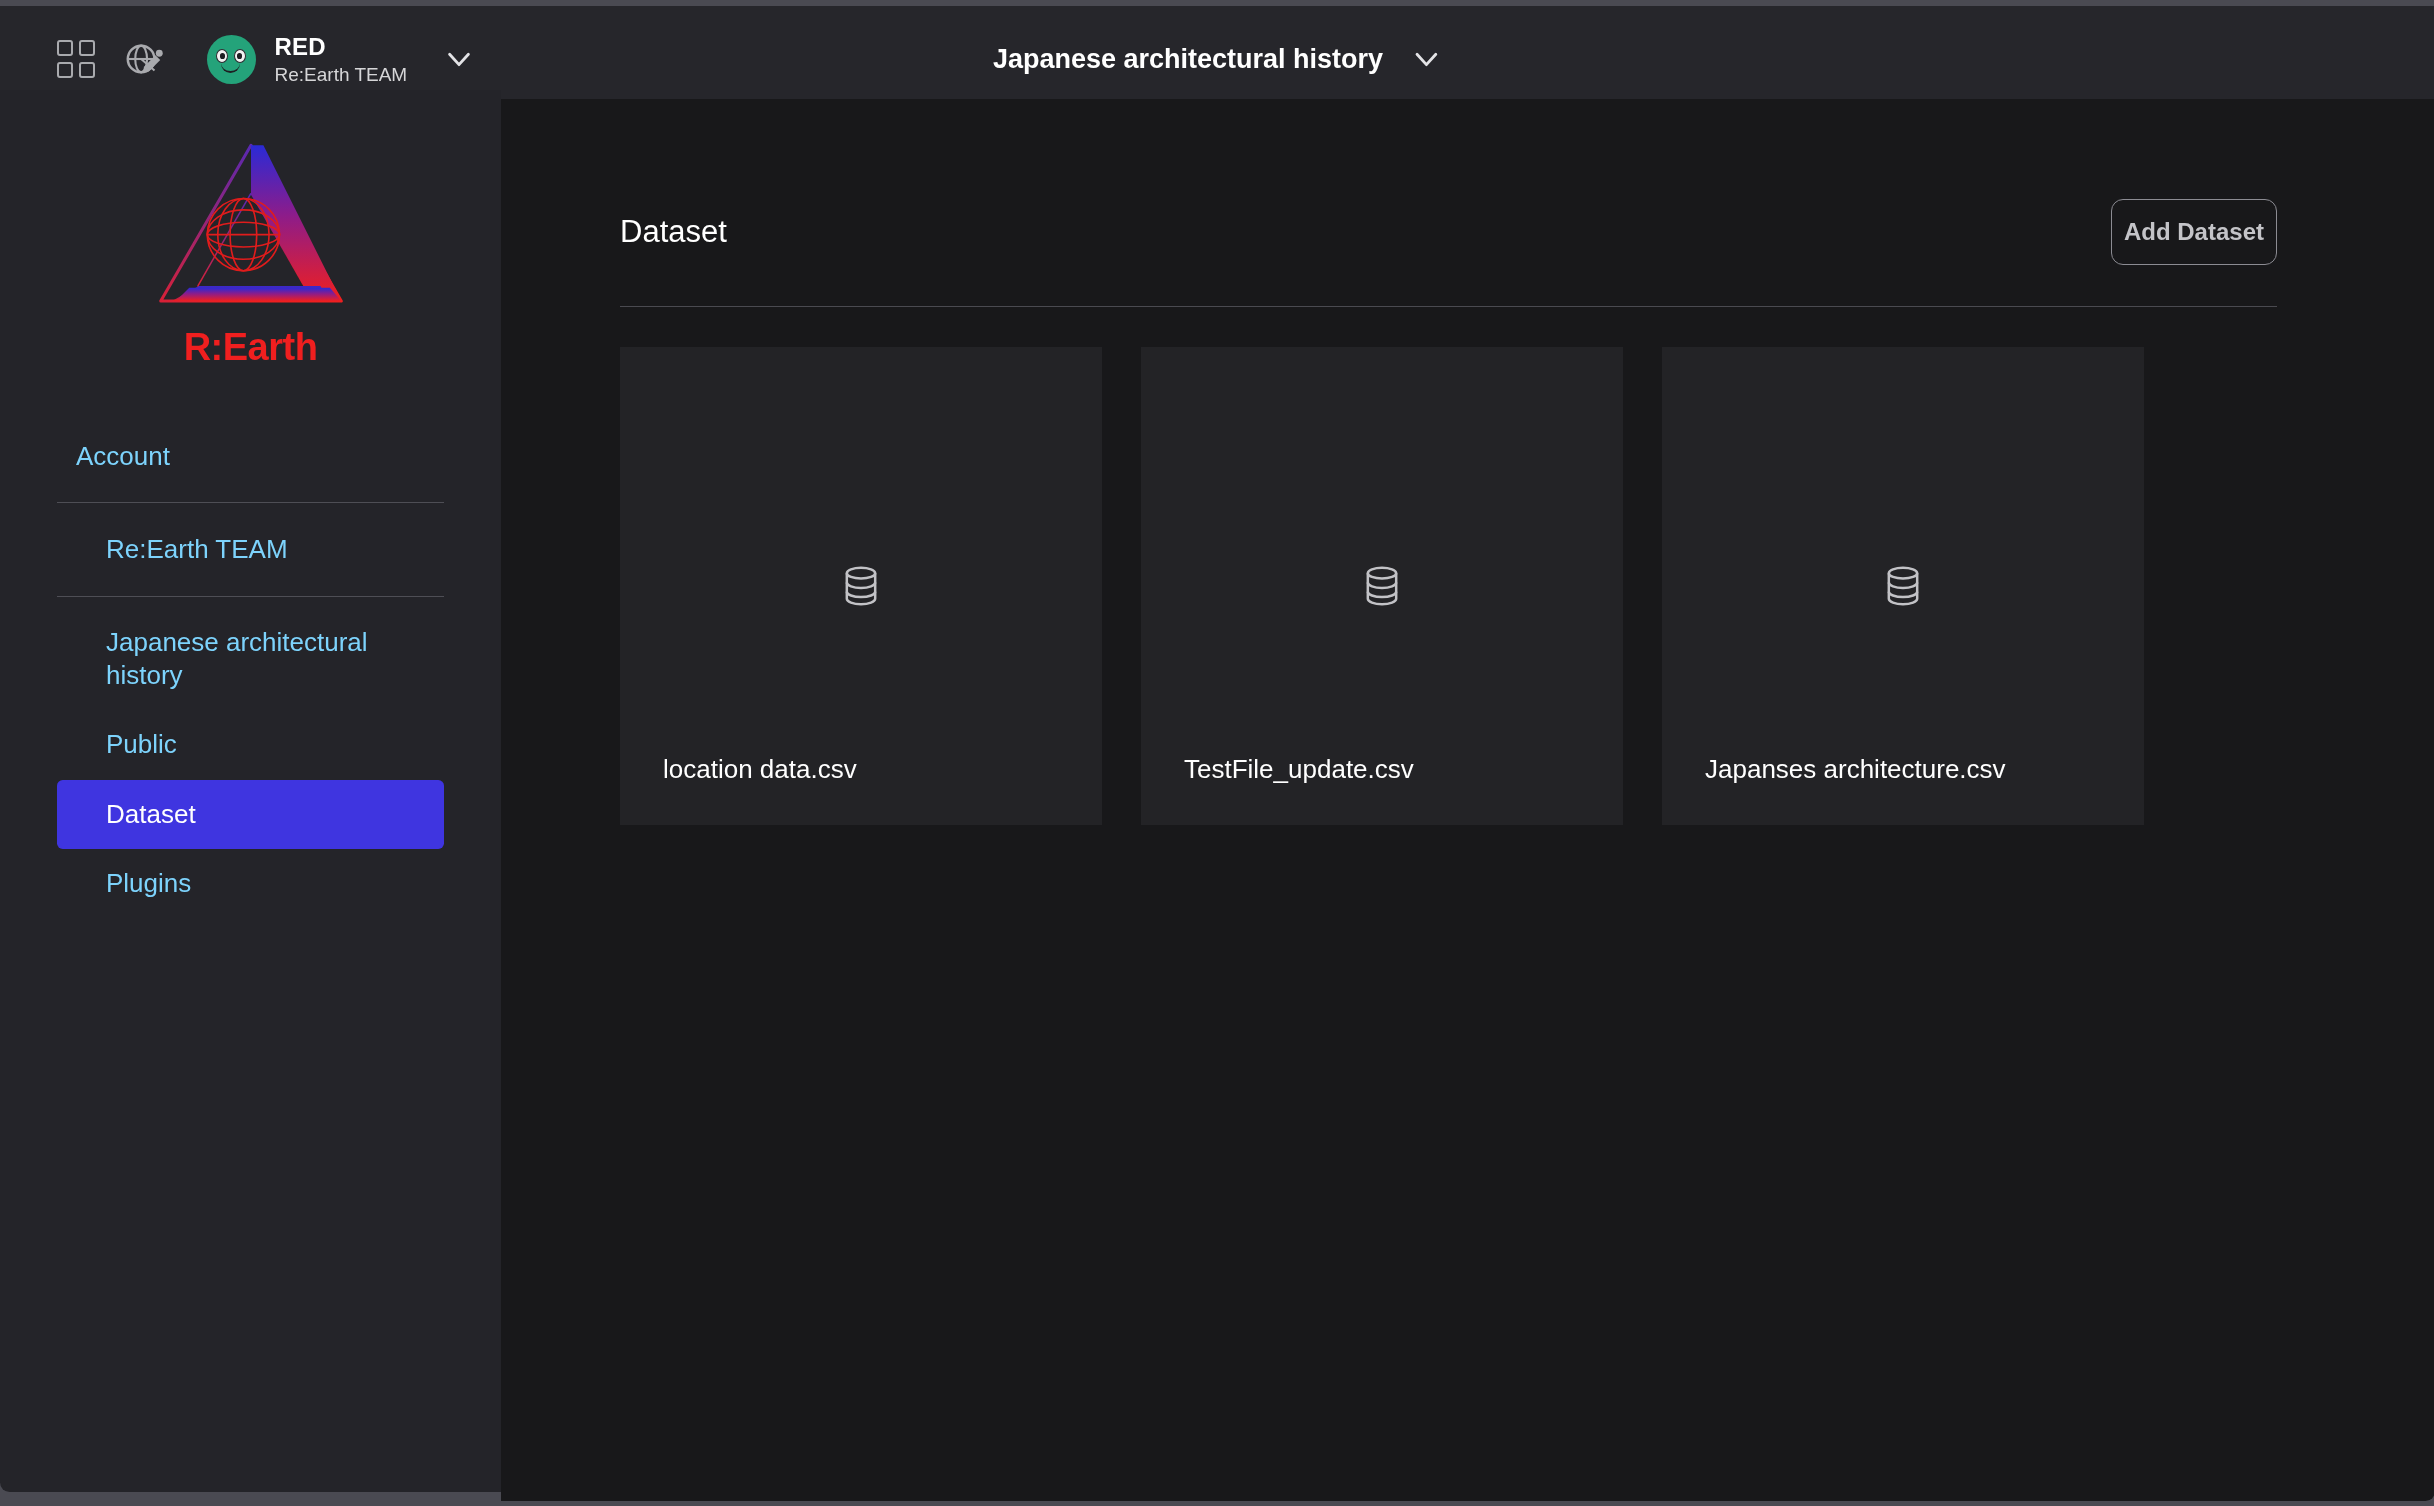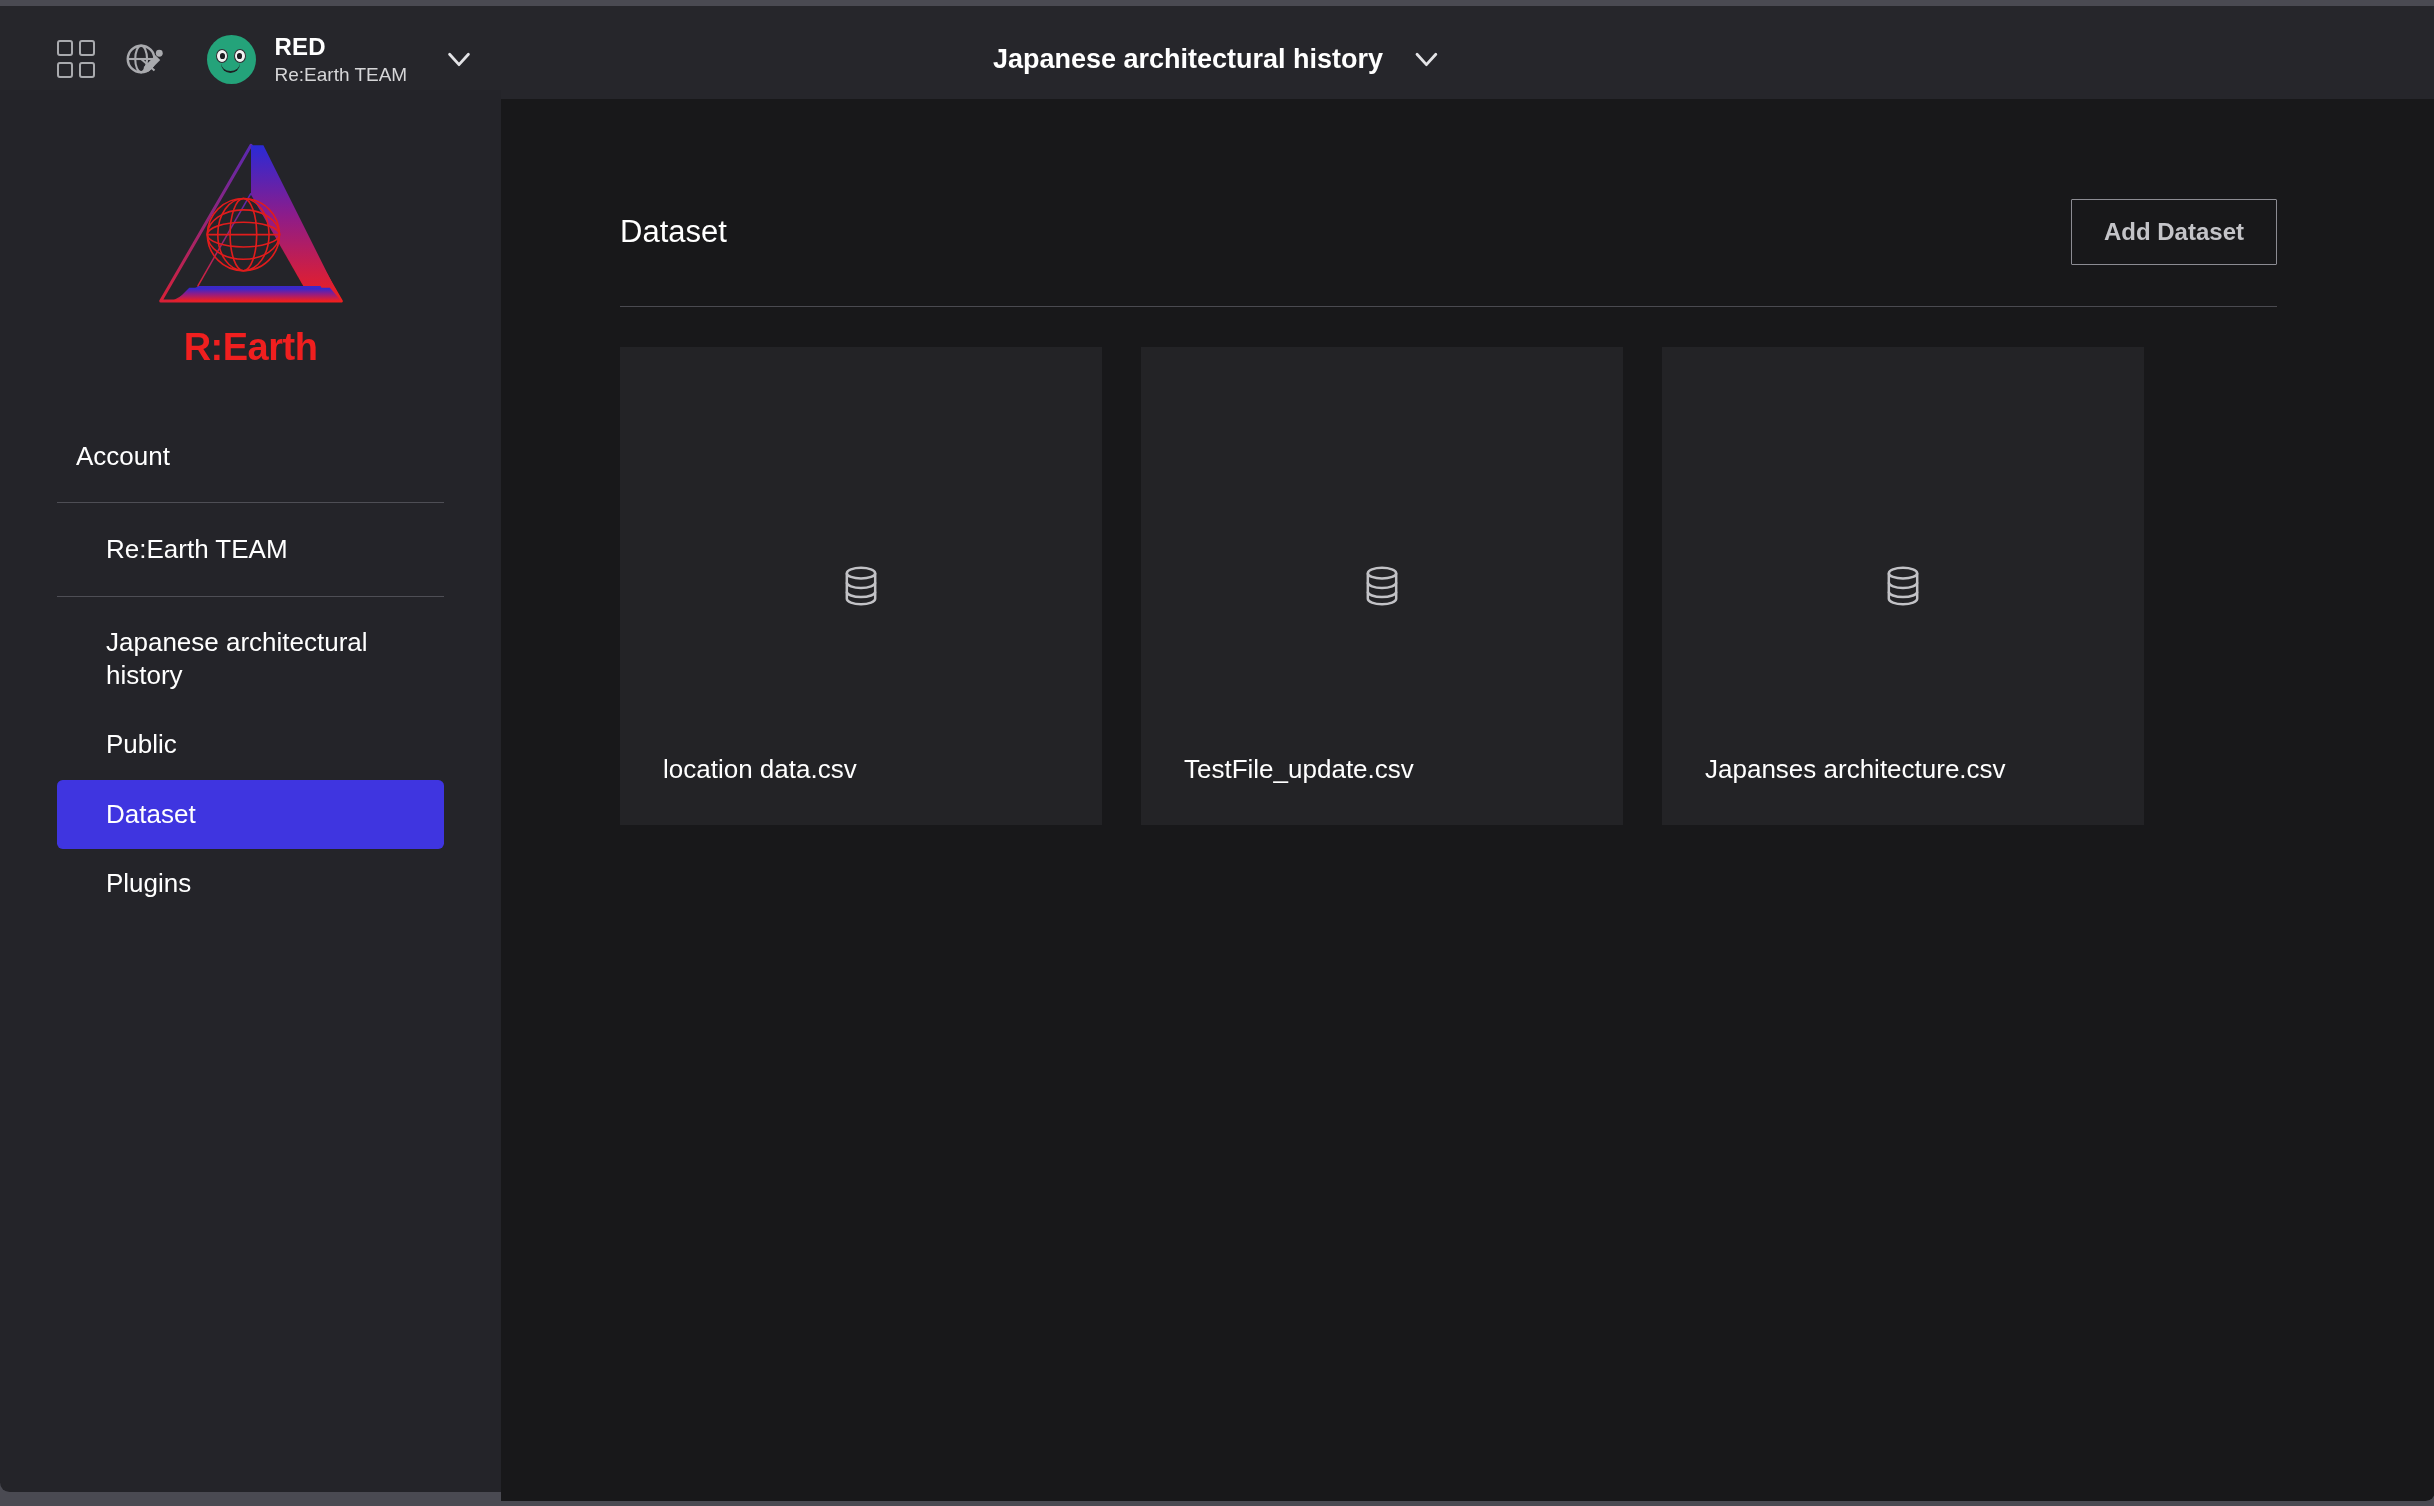--- a/index.html
+++ b/index.html
@@ -159,21 +159,21 @@
     color: #f01f1f;
     letter-spacing: -0.5px;
   }
 
   .nav {
     margin-top: 53px;
     padding: 0 57px 0 57px;
   }
   .nav-item {
     font-size: 26px;
-    color: #ffffff;
+    color: #7dd3fc;
     padding: 18px 0 18px 19px;
     border-radius: 5.7px;
     cursor: pointer;
     line-height: 1.28;
   }
   .nav-item.sub { padding-left: 49px; }
   .nav-item.active {
     background: #3f35e0;
     color: #ffffff;
   }
@@ -216,22 +216,22 @@
   .section-title {
     color: #ffffff;
     font-size: 31px;
   }
   .add-btn {
     border: 1px solid #8c8c93;
     background: transparent;
     color: #c4c4c8;
     font-size: 24px;
     font-weight: bold;
-    border-radius: 1px;
-    padding: 18px 32px;
+    border-radius: 12px;
+    padding: 18px 12px;
     cursor: pointer;
     font-family: "Liberation Sans", sans-serif;
   }
 
   .hr {
     height: 1px;
     background: #4a4a50;
     margin-top: 30px;
   }
 

